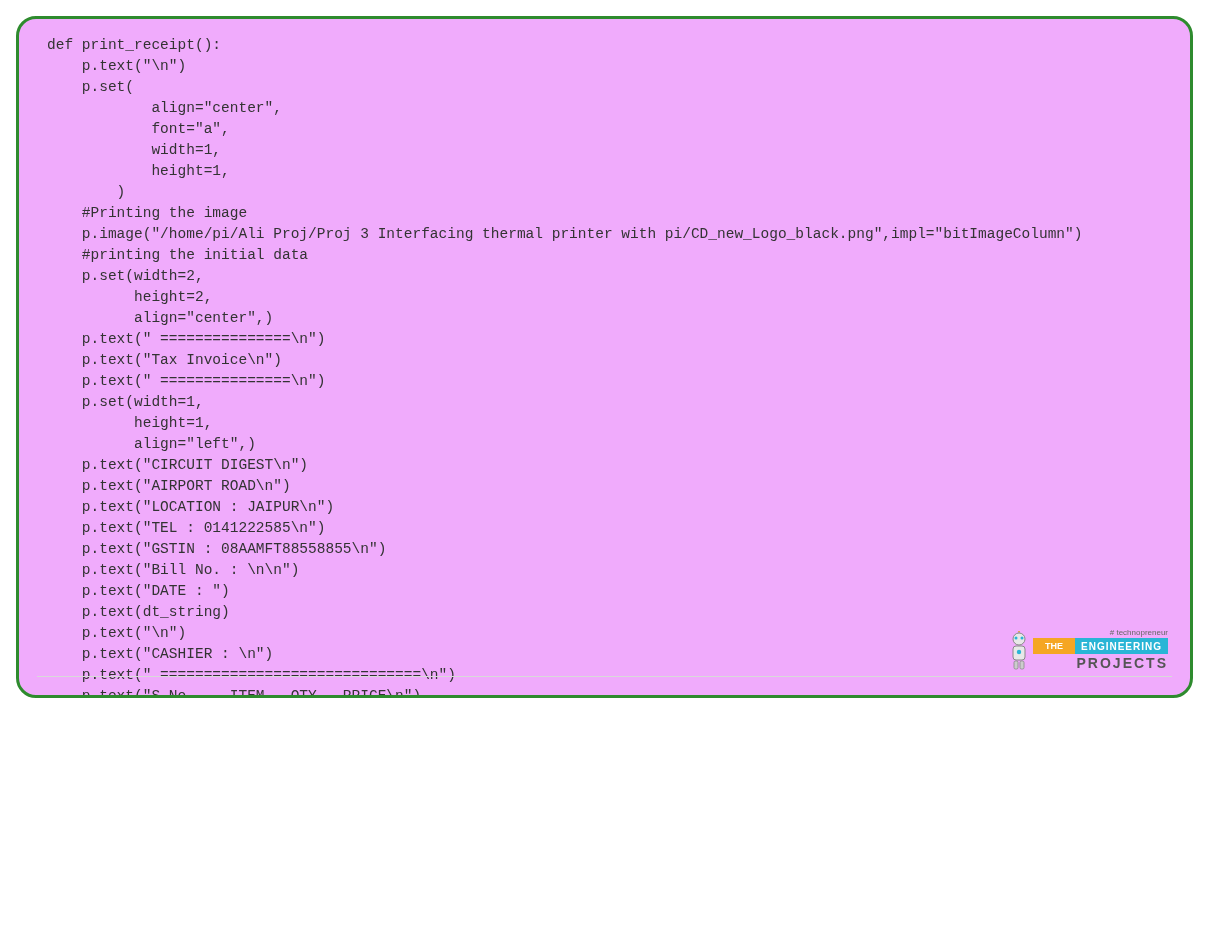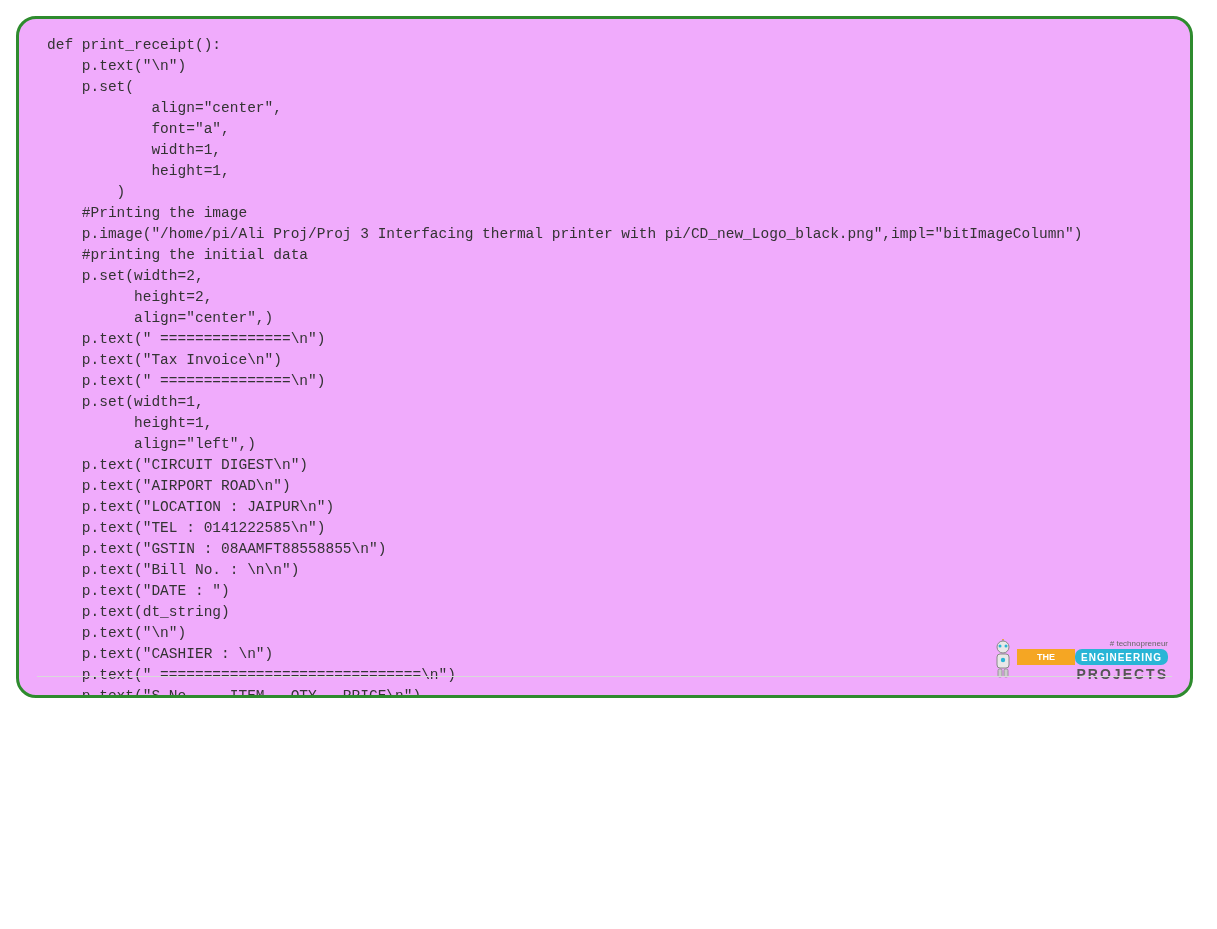--- a/index.html
+++ b/index.html
@@ -34,23 +34,23 @@
     position: absolute;
     left: 18px;
     right: 18px;
     bottom: 18px;
     height: 1px;
     background: #d9d9d9;
   }
   .watermark {
     position: absolute;
     right: 22px;
-    bottom: 13px;
+    bottom: 24px;
     display: flex;
-    align-items: flex-start;
+    align-items: flex-end;
   }
   .robot {
     width: 28px;
     height: 40px;
   }
   .wm-text {
     display: flex;
     flex-direction: column;
     align-items: flex-end;
     font-family: Arial, sans-serif;
@@ -63,34 +63,33 @@
   .wm-mid {
     display: flex;
     align-items: stretch;
     height: 16px;
   }
   .wm-the {
     background: #f5a623;
     color: #fff;
     font-size: 9px;
     font-weight: bold;
-    padding: 2px 20px;
+    padding: 2px 12px;
     display: flex;
     align-items: center;
   }
   .wm-eng {
     background: #29b5d6;
     color: #fff;
     font-size: 10px;
     font-weight: bold;
     letter-spacing: 1px;
     padding: 2px 6px;
     display: flex;
     align-items: center;
-    border-radius: 7px;
   }
   .wm-bot {
     font-size: 14px;
     font-weight: bold;
     letter-spacing: 2px;
     color: #555;
     margin-top: 1px;
   }
 </style>
 </head>

